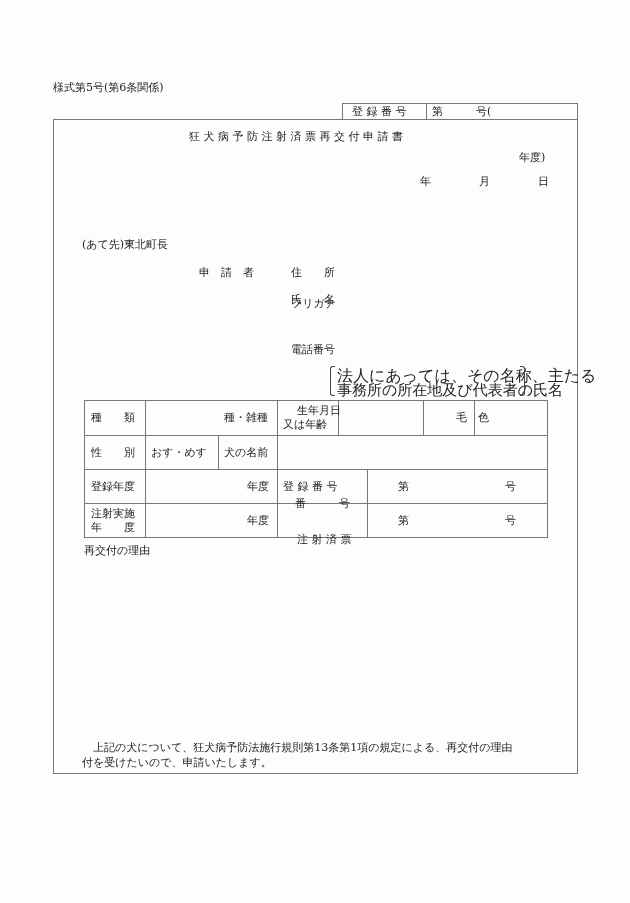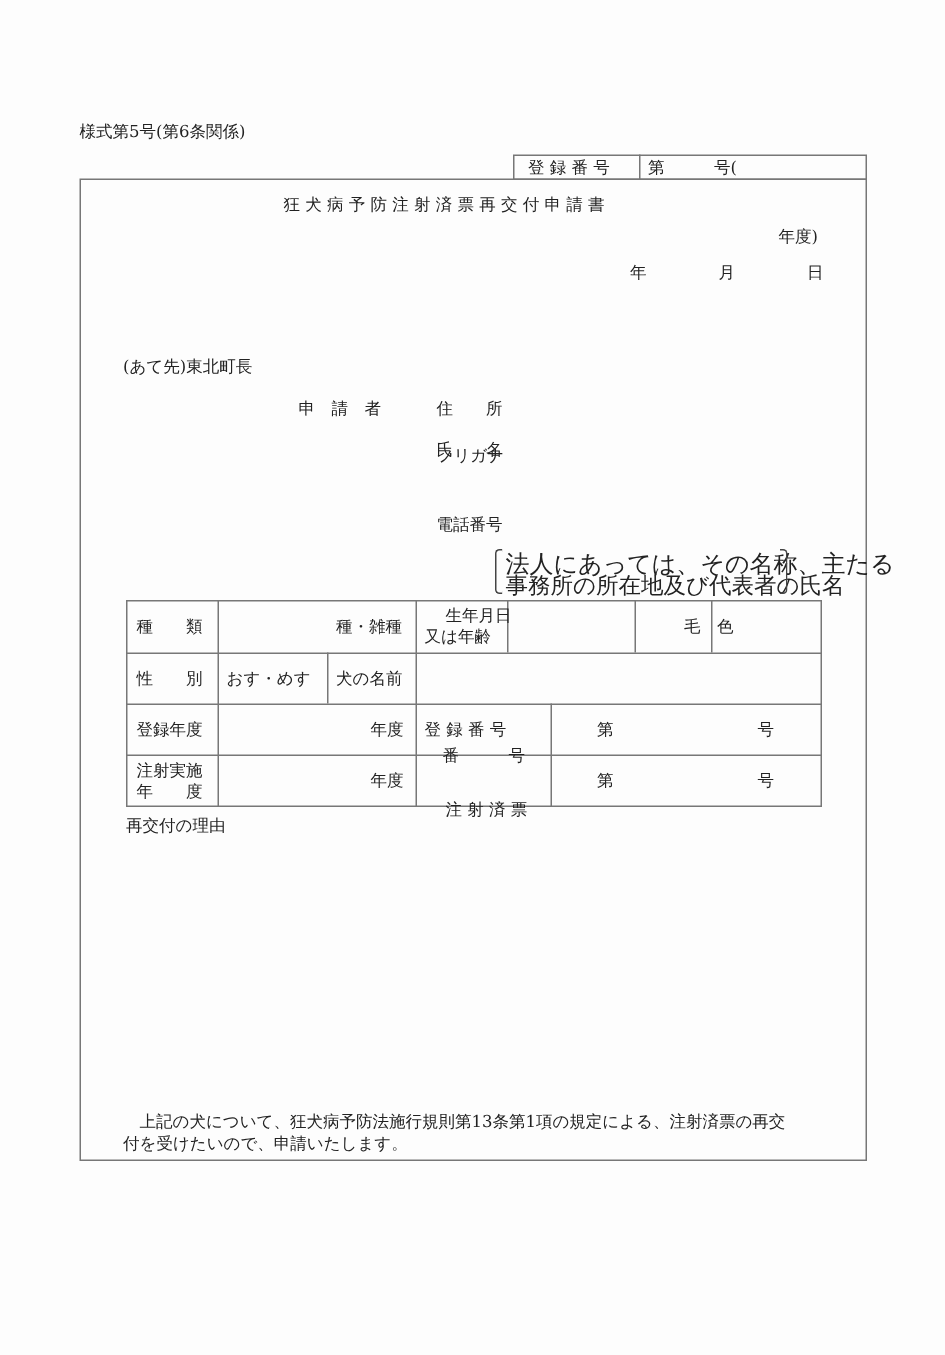--- a/index.html
+++ b/index.html
@@ -79,14 +79,14 @@
 <div class="abs" style="left:91px;top:520px;">年　　度</div>
 <div class="abs" style="left:247px;top:513px;">年度</div>
 <div class="abs" style="left:297px;top:506px;margin-top:26px;">注 射 済 票</div>
 <div class="abs" style="left:295px;top:496px;">番　　　号</div>
 <div class="abs" style="left:398px;top:513px;">第</div>
 <div class="abs" style="left:505px;top:513px;">号</div>
 
 <div class="abs" style="left:84px;top:543px;">再交付の理由</div>
 <div class="abs" style="left:84px;top:560px;width:464px;height:170px;"></div>
 
-<div class="abs" style="left:82px;top:740px;">　上記の犬について、狂犬病予防法施行規則第13条第1項の規定による、注射済票の再交</div>
+<div class="abs" style="left:82px;top:740px;">　上記の犬について、狂犬病予防法施行規則第13条第1項の規定による、再交付の理由</div>
 <div class="abs" style="left:82px;top:755px;">付を受けたいので、申請いたします。</div>
 
 </body></html>

